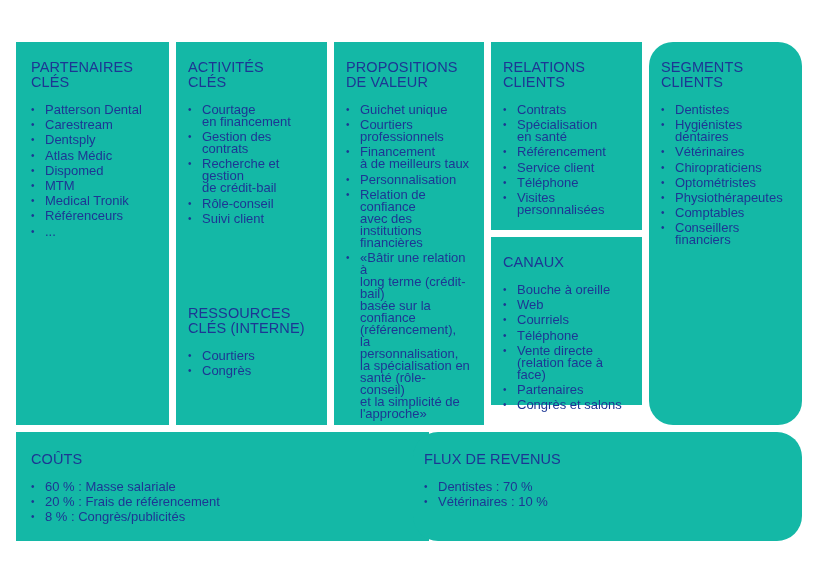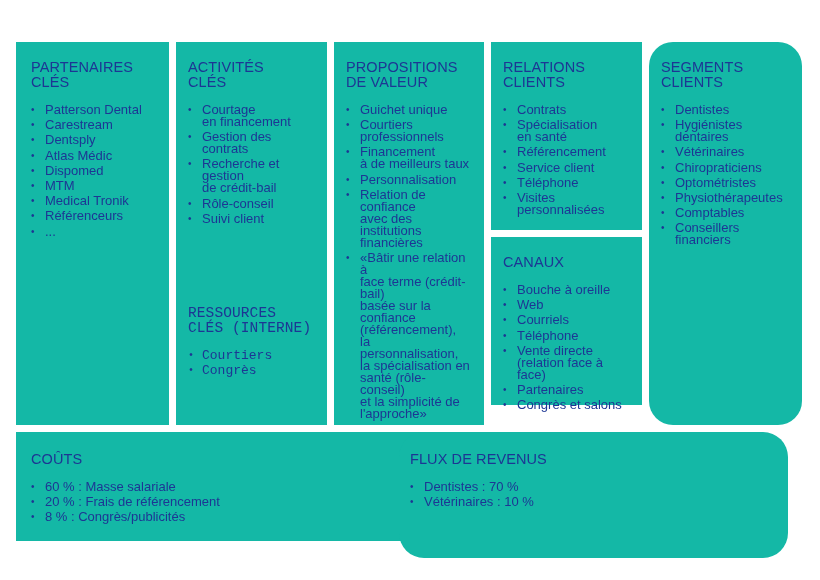--- a/index.html
+++ b/index.html
@@ -39,21 +39,21 @@
     <li>Courtage
 en financement</li>
     <li>Gestion des contrats</li>
     <li>Recherche et gestion
 de crédit-bail</li>
     <li>Rôle-conseil</li>
     <li>Suivi client</li>
   </ul>
 </div>
 
-<div class="block" style="left:176px;top:288px;width:151px;height:137px;padding-left:12px;font-family:Liberation Mono, monospace;">
+<div class="block" style="left:176px;top:288px;width:151px;height:137px;padding-left:12px;">
   <div class="title">RESSOURCES
 CLÉS (INTERNE)</div>
   <ul>
     <li>Courtiers</li>
     <li>Congrès</li>
   </ul>
 </div>
 
 <div class="block" style="left:334px;top:42px;width:150px;height:383px;padding-left:12px;">
   <div class="title">PROPOSITIONS
@@ -62,21 +62,21 @@
     <li>Guichet unique</li>
     <li>Courtiers
 professionnels</li>
     <li>Financement
 à de meilleurs taux</li>
     <li>Personnalisation</li>
     <li>Relation de confiance
 avec des institutions
 financières</li>
     <li>«Bâtir une relation à
-face terme (crédit-bail)
+long terme (crédit-bail)
 basée sur la confiance
 (référencement),
 la personnalisation,
 la spécialisation en
 santé (rôle-conseil)
 et la simplicité de
 l'approche»</li>
   </ul>
 </div>
 
@@ -125,21 +125,21 @@
 
 <div class="block" style="left:16px;top:432px;width:413px;height:109px;padding-top:20px;">
   <div class="title">COÛTS</div>
   <ul>
     <li>60 % : Masse salariale</li>
     <li>20 % : Frais de référencement</li>
     <li>8 % : Congrès/publicités</li>
   </ul>
 </div>
 
-<div class="block" style="left:399px;top:432px;width:389px;height:126px;padding-top:20px;padding-left:11px;border-radius:25px;">
+<div class="block" style="left:413px;top:432px;width:389px;height:109px;padding-top:20px;padding-left:11px;border-radius:25px;">
   <div class="title">FLUX DE REVENUS</div>
   <div class="cols">
     <ul>
       <li>Dentistes : 70 %</li>
       <li>Vétérinaires : 10 %</li>
     </ul>
   </div>
 </div>
 
 </body></html>

